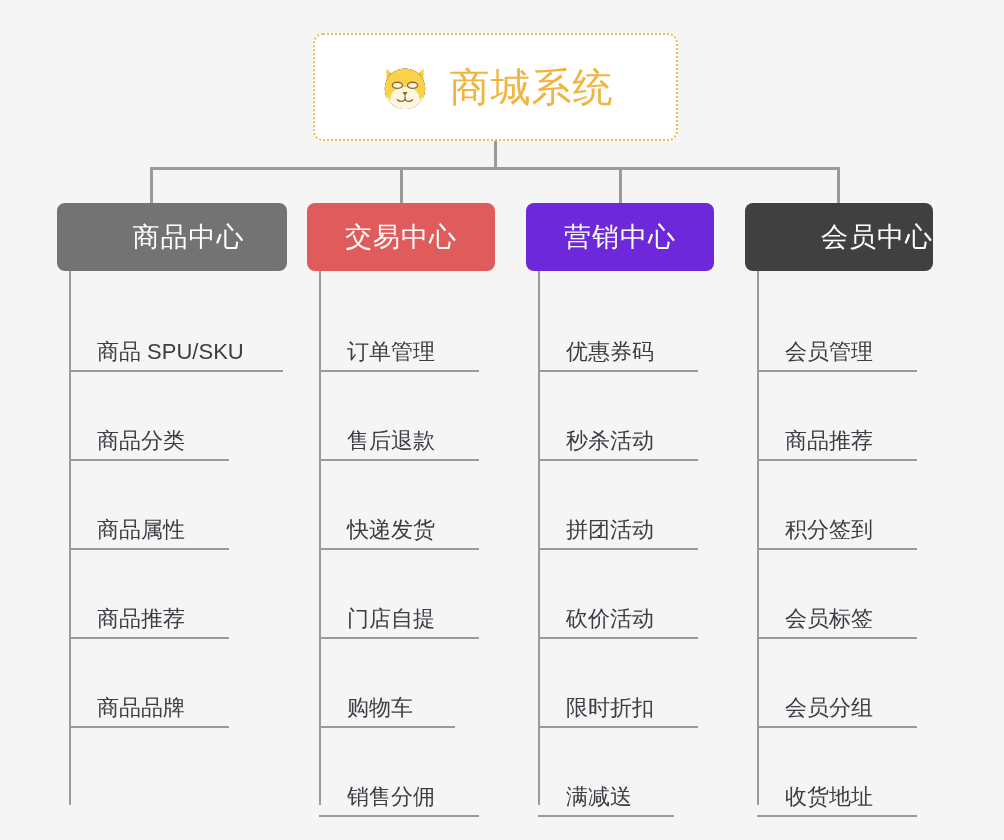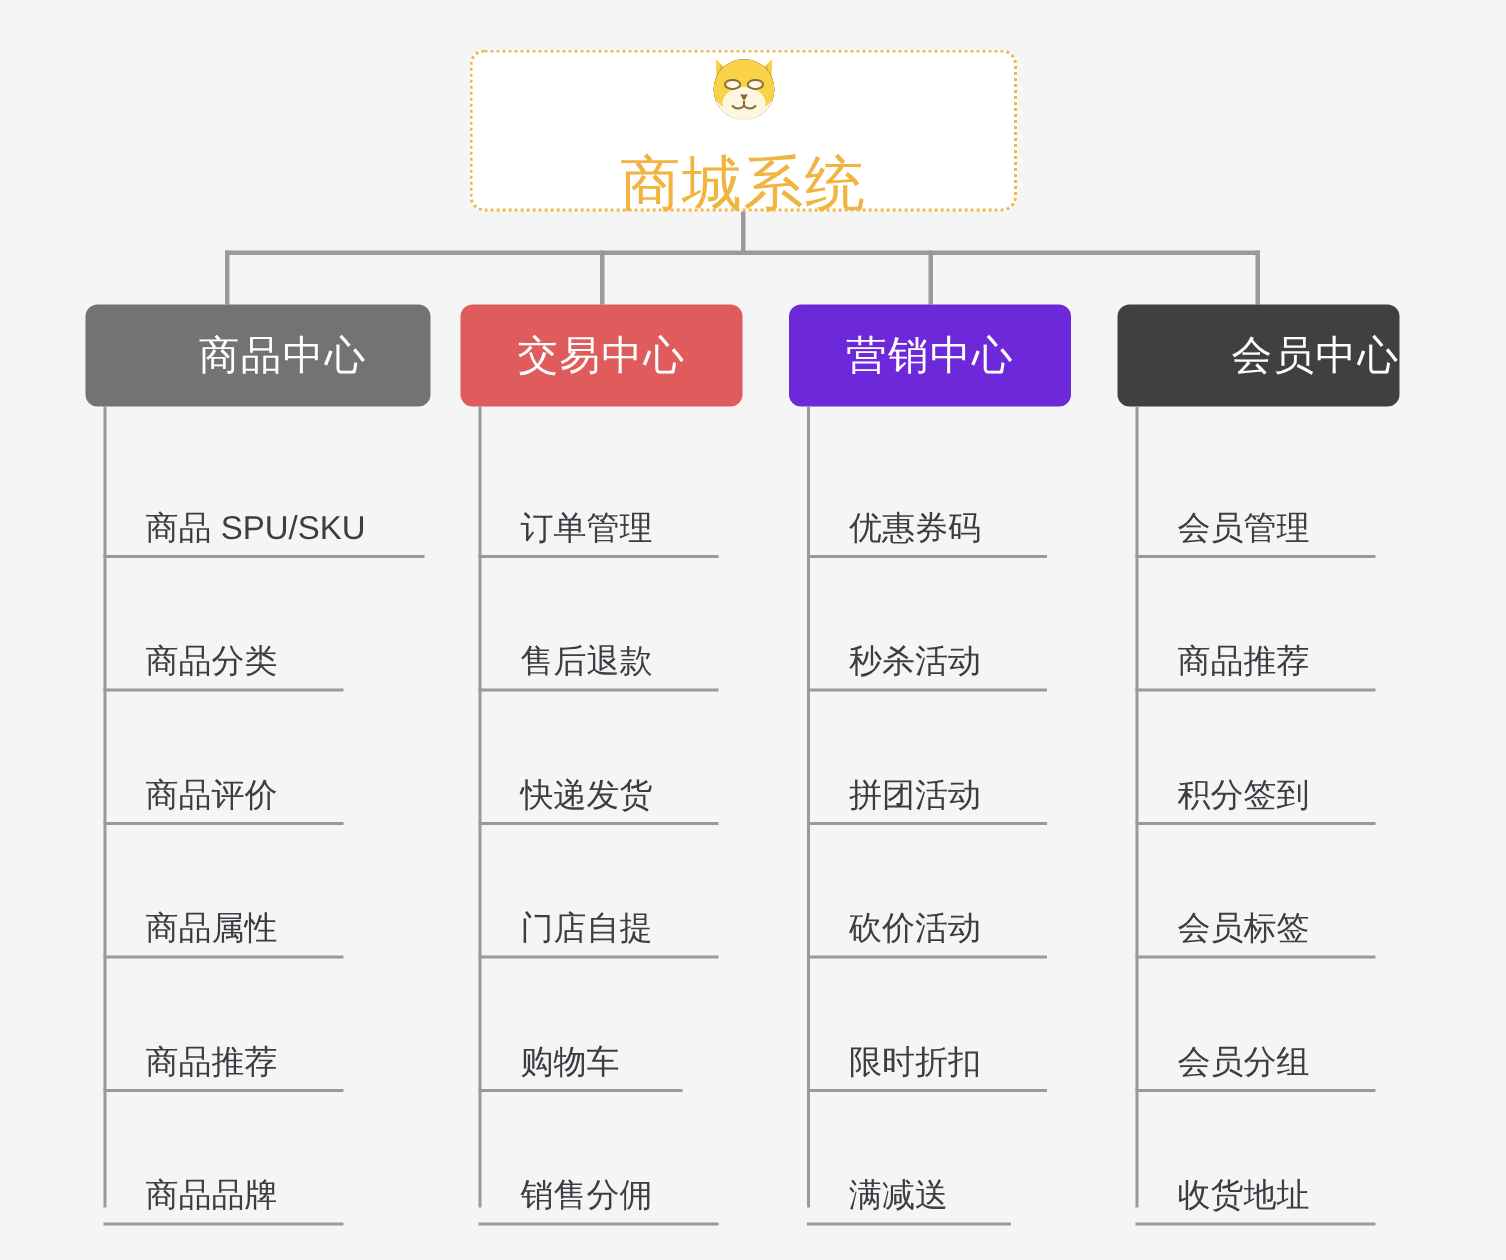--- a/index.html
+++ b/index.html
@@ -29,21 +29,20 @@
     width: 365px;
     height: 108px;
     box-sizing: border-box;
     background: #ffffff;
     border: 2px dotted #efb94f;
     border-radius: 10px;
     display: flex;
     align-items: center;
     justify-content: center;
     gap: 18px;
-    flex-direction: column;
   }
   .root-emoji {
     width: 54px;
     height: 54px;
     flex: 0 0 54px;
   }
   .root-title {
     font-size: 40px;
     color: #f0b43f;
     letter-spacing: 1px;
@@ -174,24 +173,20 @@
       <div class="leaf-item">
         <div class="leaf-underline" style="width: 214px; background: rgb(154, 154, 154);"></div>
         <span class="leaf-label">商品 SPU/SKU</span>
       </div>
       <div class="leaf-item">
         <div class="leaf-underline" style="width: 160px; background: rgb(154, 154, 154);"></div>
         <span class="leaf-label">商品分类</span>
       </div>
       <div class="leaf-item">
         <div class="leaf-underline" style="width: 160px; background: rgb(154, 154, 154);"></div>
-        <span class="leaf-label">商品评价</span>
-      </div>
-      <div class="leaf-item">
-        <div class="leaf-underline" style="width: 160px; background: rgb(154, 154, 154);"></div>
         <span class="leaf-label">商品属性</span>
       </div>
       <div class="leaf-item">
         <div class="leaf-underline" style="width: 160px; background: rgb(154, 154, 154);"></div>
         <span class="leaf-label">商品推荐</span>
       </div>
       <div class="leaf-item">
         <div class="leaf-underline" style="width: 160px; background: rgb(154, 154, 154);"></div>
         <span class="leaf-label">商品品牌</span>
       </div>

